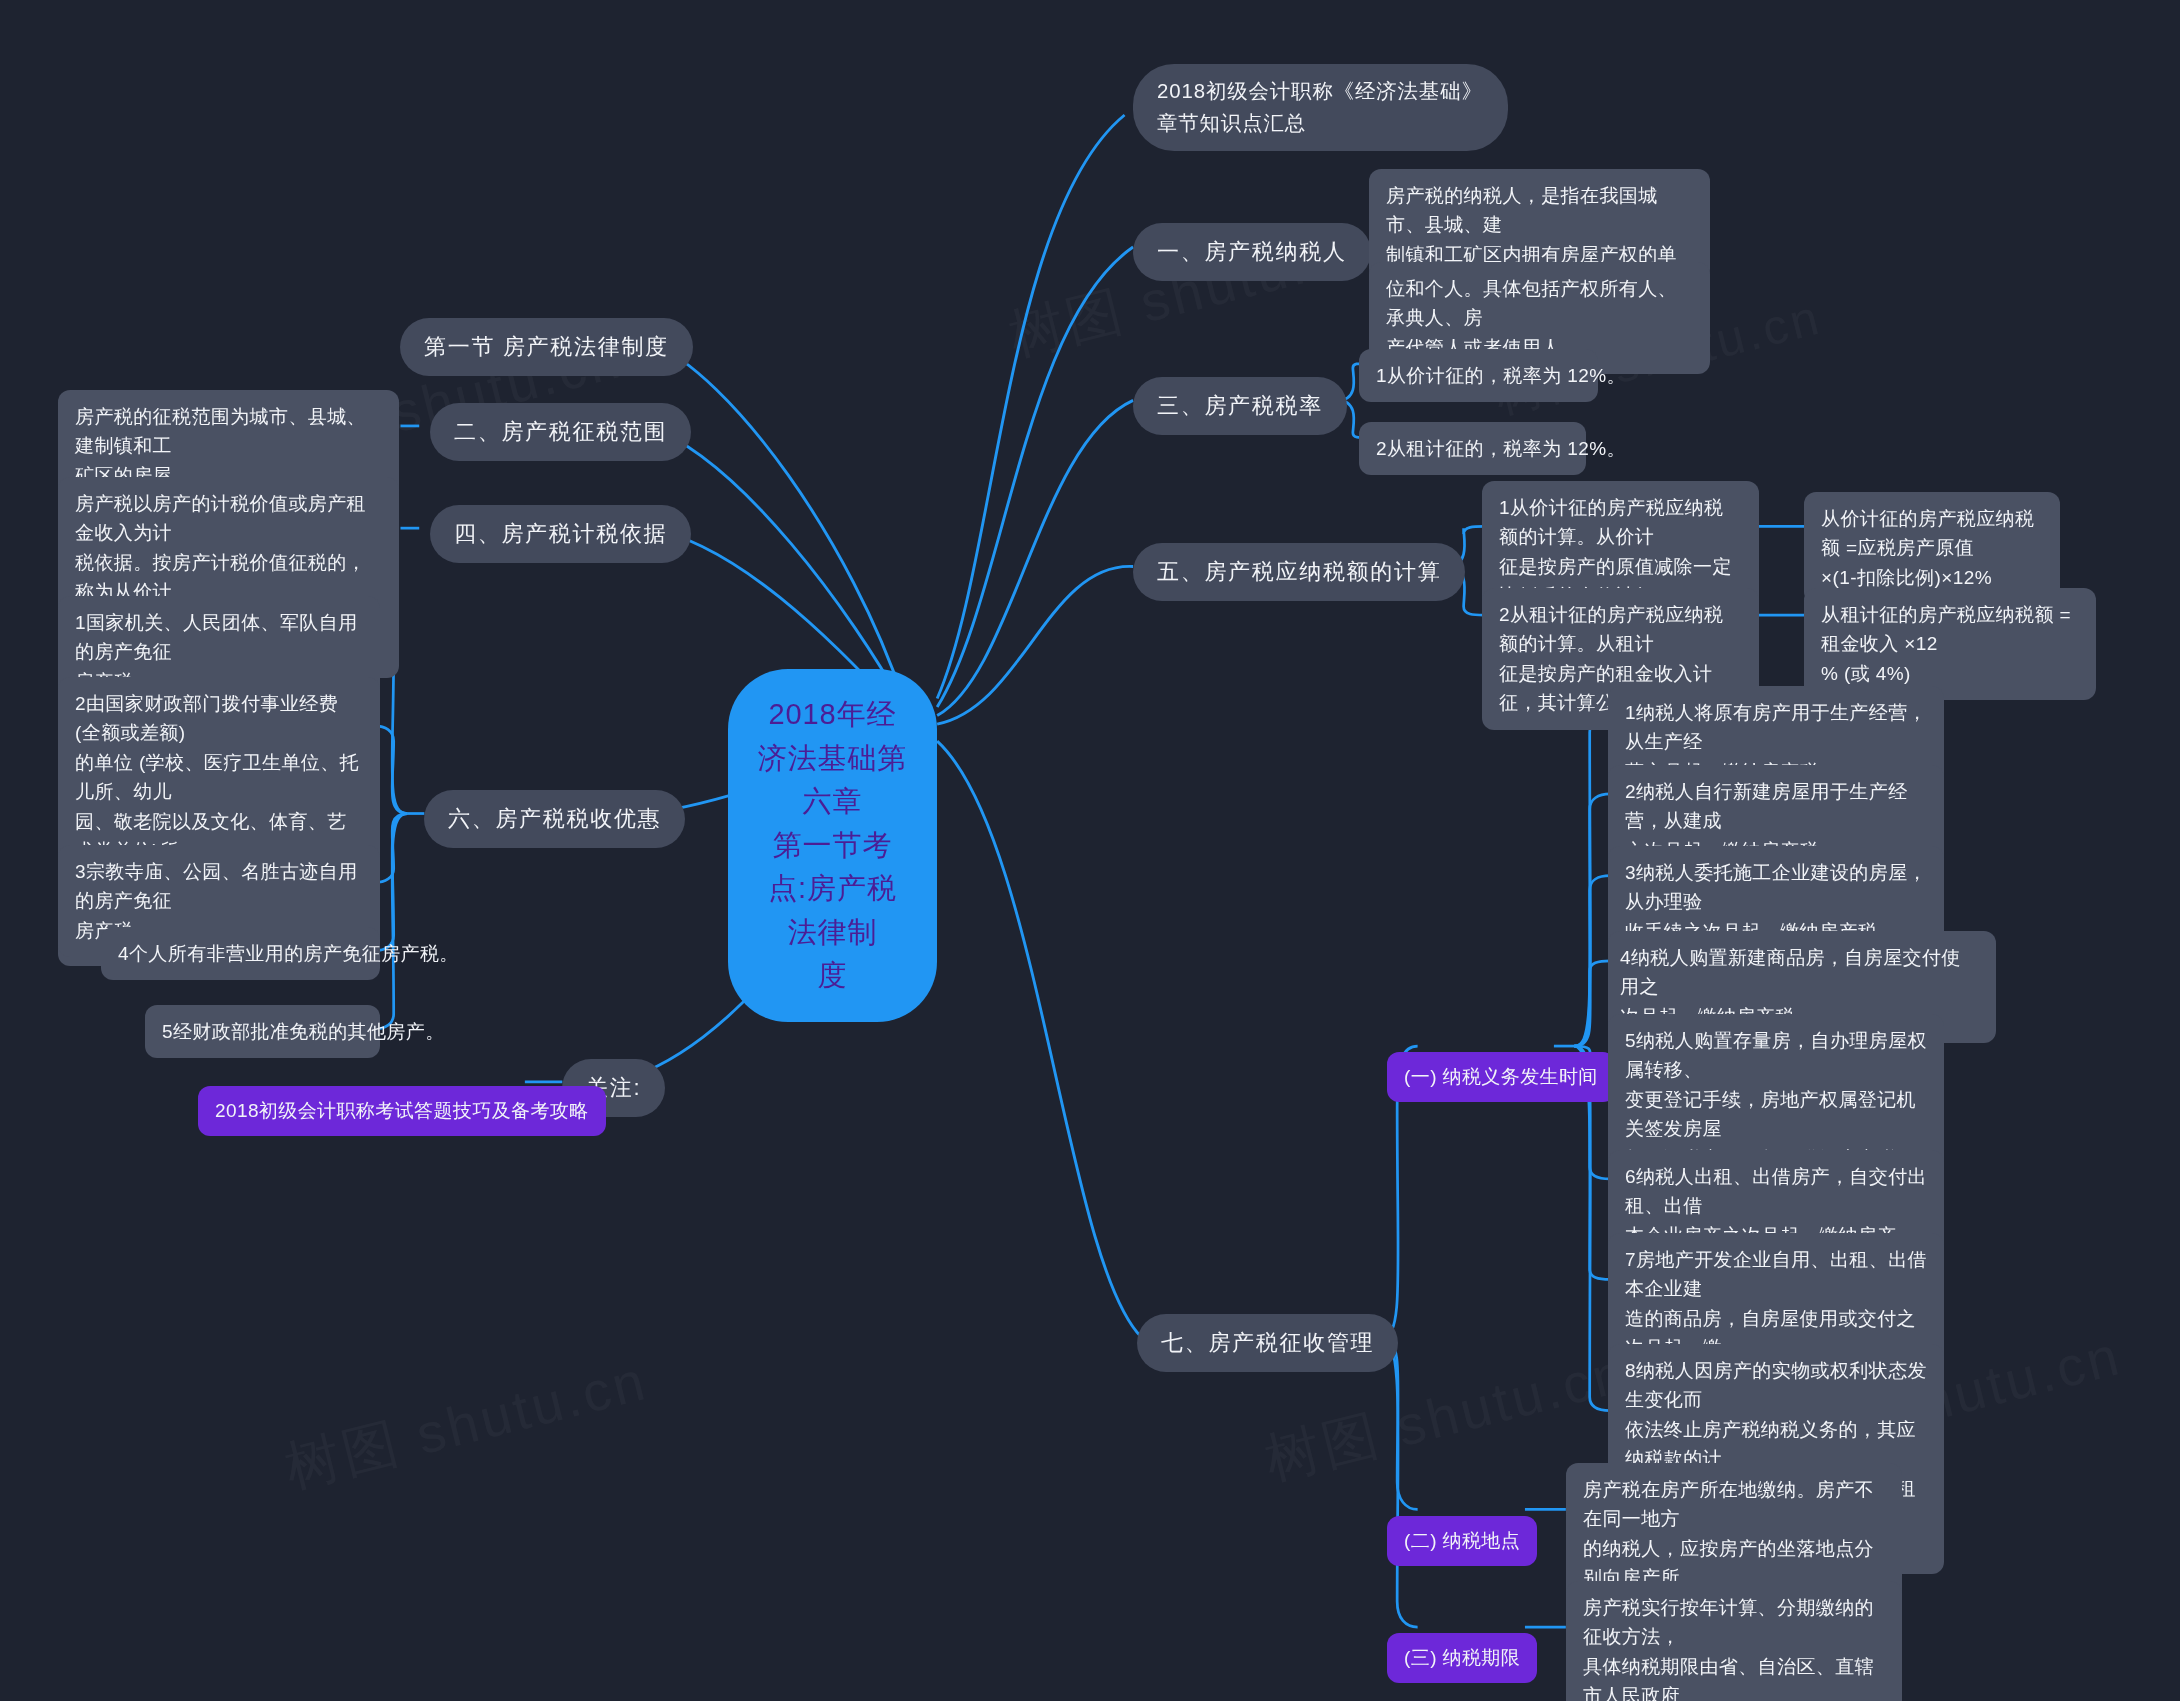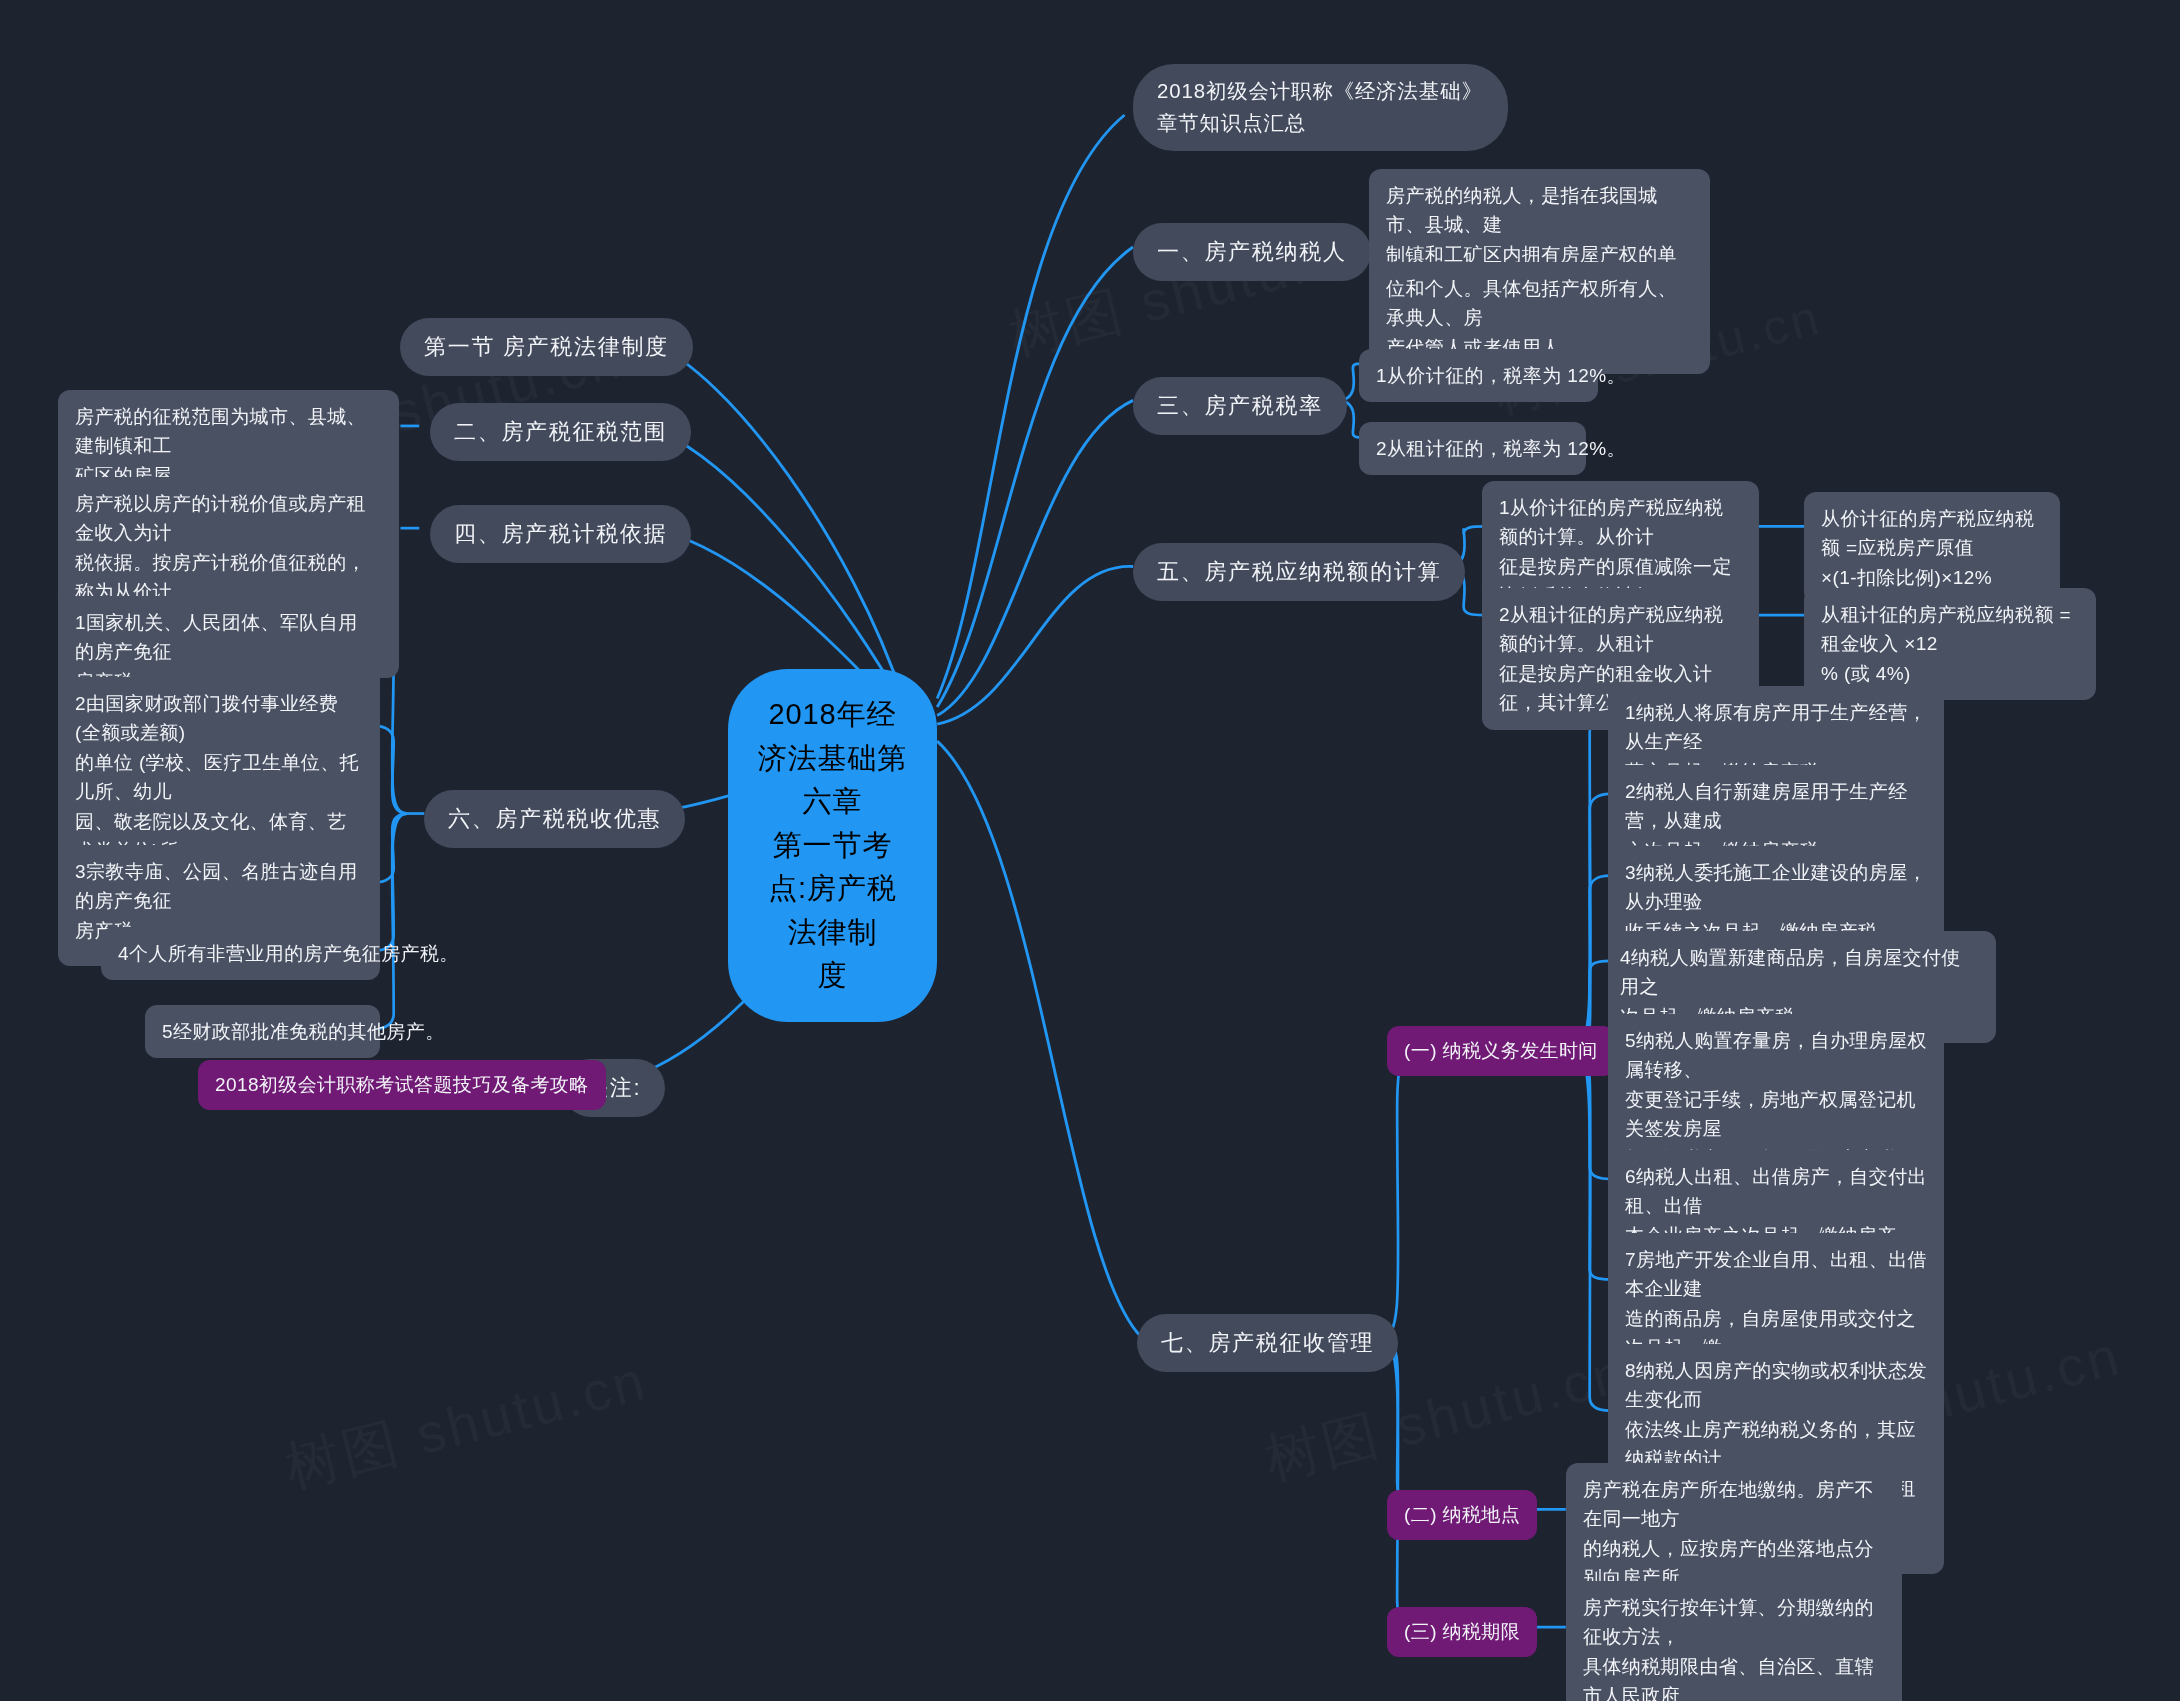--- a/index.html
+++ b/index.html
@@ -53,29 +53,30 @@
   .node.branch {
     background: #434a5c;
     border-radius: 34px;
     padding: 12px 24px;
     font-size: 22px;
     letter-spacing: 1.7px;
     white-space: nowrap;
     text-align: center;
   }
   .node.pill {
-    background: #701a75;
+    background: #6d28d9;
     border-radius: 12px;
     padding: 10.2px 17px;
     font-size: 19px;
     white-space: nowrap;
+    margin-top: 26px;
   }
   .node.root {
     background: #2196f3;
-    color: #000000;
+    color: #4c1d95;
     border-radius: 60px;
     font-size: 29px;
     line-height: 1.5;
     text-align: center;
     padding: 24px 29px;
     letter-spacing: 0.9px;
     white-space: pre-wrap;
     box-shadow: 0 0 0 0 rgba(0,0,0,0);
   }
 </style>

